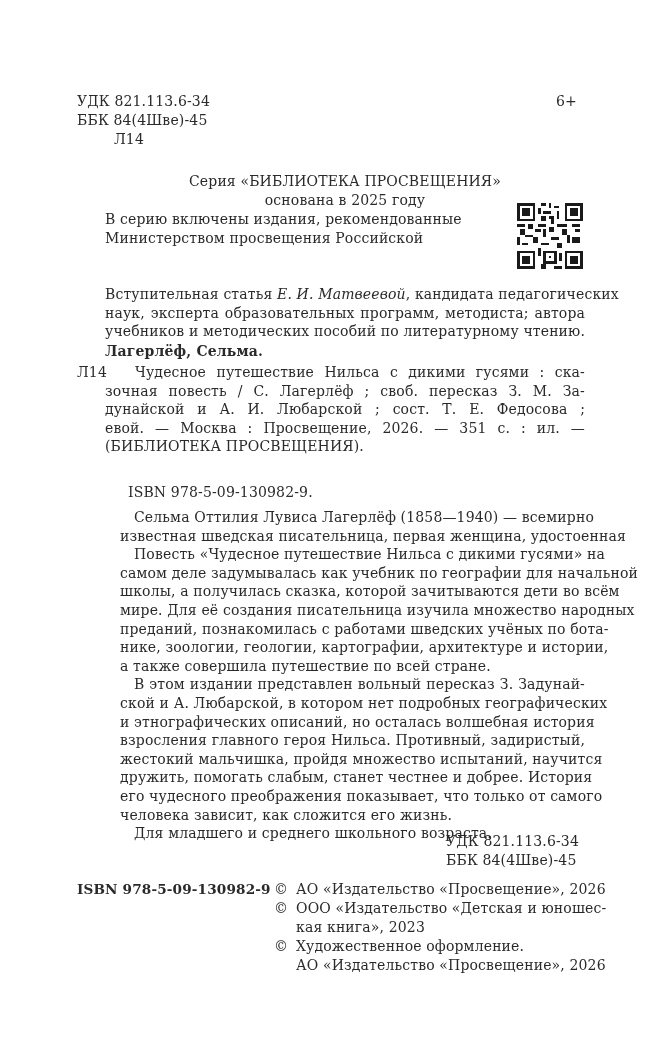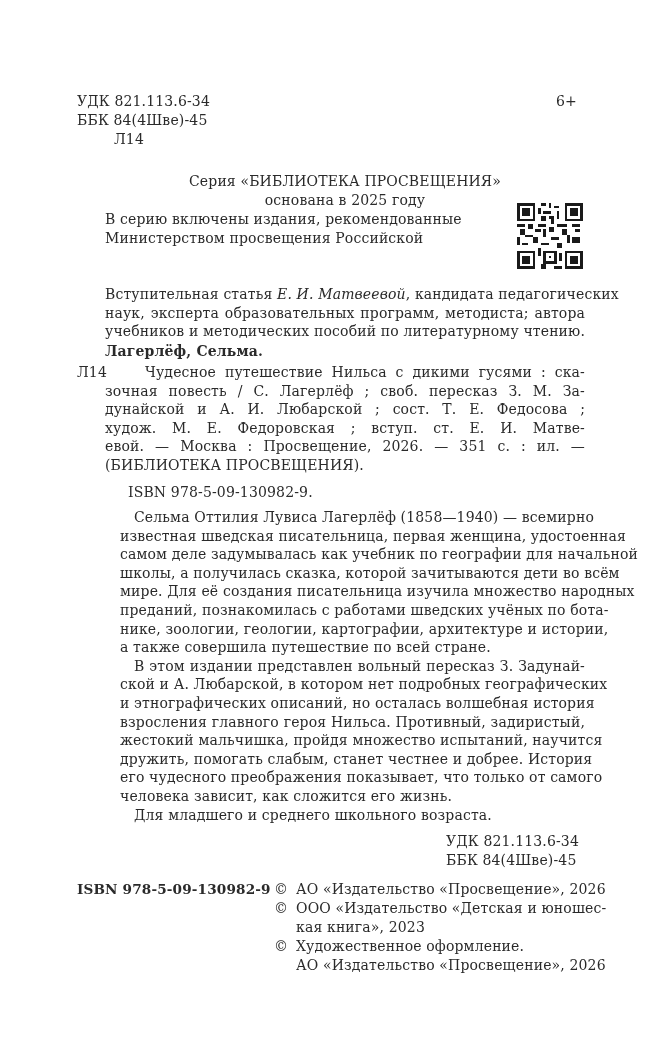--- a/index.html
+++ b/index.html
@@ -88,33 +88,33 @@
 
 <div class="abs t" style="left:105px; top:285px; width:480px;">
   <span class="j"><span>Вступительная статья </span><span class="it">Е. И. Матвеевой</span><span>, кандидата педагогических</span></span>
   <span class="j">наук, эксперта образовательных программ, методиста; автора</span>
   <span class="nj">учебников и методических пособий по литературному чтению.</span>
 </div>
 
 <div class="abs t bold" style="left:105px; top:342px;">Лагерлёф, Сельма.</div>
 <div class="abs t" style="left:77px; top:363px;">Л14</div>
 <div class="abs t" style="left:105px; top:363px; width:480px;">
-  <span class="j" style="padding-left:40px;">Чудесное путешествие Нильса с дикими гусями : ска-</span>
+  <span class="j" style="padding-left:30px;">Чудесное путешествие Нильса с дикими гусями : ска-</span>
   <span class="j">зочная повесть / С. Лагерлёф ; своб. пересказ З. М. За-</span>
   <span class="j">дунайской и А. И. Любарской ; сост. Т. Е. Федосова ;</span>
-  <span class="j">худож. М. Е. Федоровская ; вступ. ст. Е. И. Матве-</span>
   <span class="j">евой. — Москва : Просвещение, 2026. — 351 с. : ил. —</span>
   <span class="nj">(БИБЛИОТЕКА ПРОСВЕЩЕНИЯ).</span>
 </div>
 <div class="abs t" style="left:128px; top:483px;">ISBN 978-5-09-130982-9.</div>
 
 <div class="abs t" style="left:120px; top:508px; width:465px;">
   <span class="j" style="padding-left:14px;">Сельма Оттилия Лувиса Лагерлёф (1858—1940) — всемирно</span>
   <span class="j">известная шведская писательница, первая женщина, удостоенная</span>
 
+  <span class="j" style="padding-left:14px;">Повесть «Чудесное путешествие Нильса с дикими гусями» на</span>
   <span class="j">самом деле задумывалась как учебник по географии для начальной</span>
   <span class="j">школы, а получилась сказка, которой зачитываются дети во всём</span>
   <span class="j">мире. Для её создания писательница изучила множество народных</span>
   <span class="j">преданий, познакомилась с работами шведских учёных по бота-</span>
   <span class="j">нике, зоологии, геологии, картографии, архитектуре и истории,</span>
   <span class="nj">а также совершила путешествие по всей стране.</span>
 
   <span class="j" style="padding-left:14px;">В этом издании представлен вольный пересказ З. Задунай-</span>
   <span class="j">ской и А. Любарской, в котором нет подробных географических</span>
   <span class="j">и этнографических описаний, но осталась волшебная история</span>

